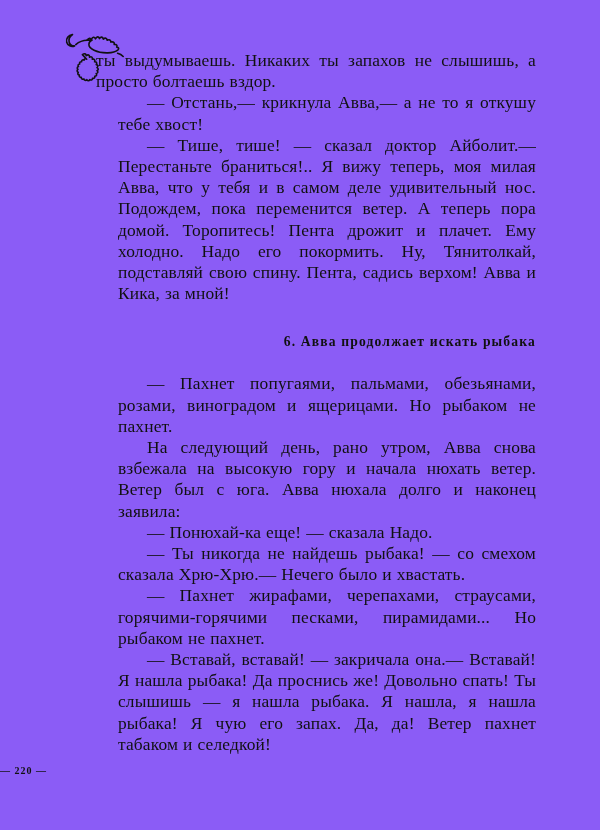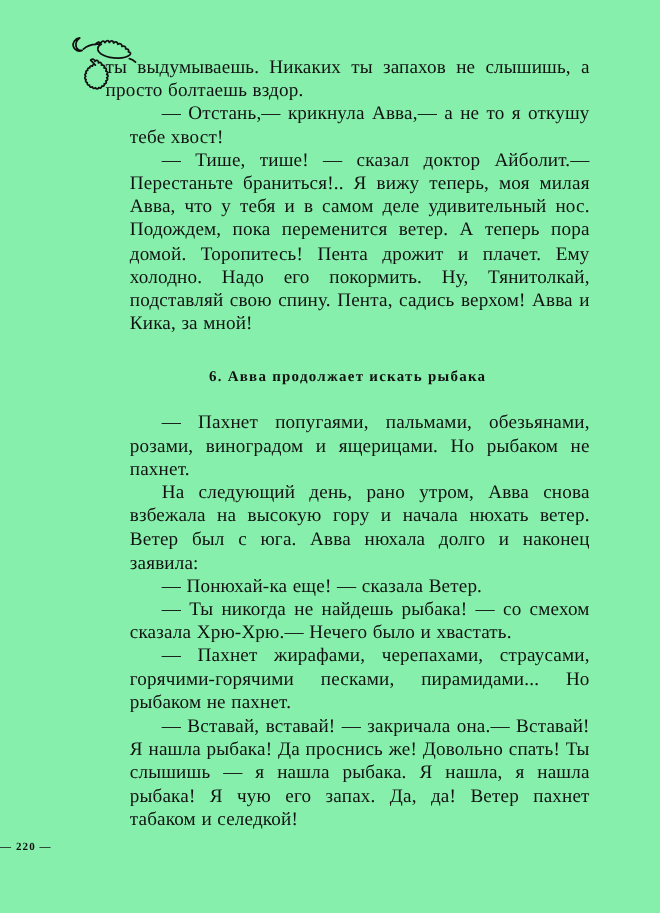--- a/index.html
+++ b/index.html
@@ -14,21 +14,21 @@
     position: relative;
     overflow: hidden;
     font-family: "Liberation Serif", "DejaVu Serif", serif;
     color: #111111;
     -webkit-font-smoothing: antialiased;
   }
 
   .page {
     position: absolute;
     inset: 0;
-    background: #86efac;
+    background: #8b5cf6;
     padding-left: 40px;
   }
 
   
   .ornament {
     position: absolute;
     left: 60px;
     top: 26px;
     width: 66px;
     height: 62px;
@@ -57,21 +57,21 @@
   p.para.indent { text-indent: 29px; margin-left: 22px; }
 
   
   p.para.cont { text-indent: 0; }
 
   
   h2.section-heading {
     margin: 0;
     font-size: 13.6px;
     font-weight: bold;
-    text-align: center;
+    text-align: right;
     letter-spacing: 1.15px;
     line-height: 20px;
     padding-top: 28px;
     padding-bottom: 21px;
   }
 
   
   .folio {
     position: absolute;
     left: 0;
@@ -110,21 +110,21 @@
     <p class="para indent">— Отстань,— крикнула Авва,— а не то я откушу тебе хвост!</p>
 
     <p class="para indent">— Тише, тише! — сказал доктор Айболит.— Перестаньте браниться!.. Я вижу теперь, моя милая Авва, что у тебя и в самом деле удивительный нос. Подождем, пока переменится ветер. А теперь пора домой. Торопитесь! Пента дрожит и плачет. Ему холодно. Надо его покормить. Ну, Тянитолкай, подставляй свою спину. Пента, садись верхом! Авва и Кика, за мной!</p>
 
     <h2 class="section-heading">6. Авва продолжает искать рыбака</h2>
 
     <p class="para indent">— Пахнет попугаями, пальмами, обезьянами, розами, виноградом и ящерицами. Но рыбаком не пахнет.</p>
 
     <p class="para indent">На следующий день, рано утром, Авва снова взбежала на высокую гору и начала нюхать ветер. Ветер был с юга. Авва нюхала долго и наконец заявила:</p>
 
-    <p class="para indent">— Понюхай-ка еще! — сказала Ветер.</p>
+    <p class="para indent">— Понюхай-ка еще! — сказала Надо.</p>
 
     <p class="para indent">— Ты никогда не найдешь рыбака! — со смехом сказала Хрю-Хрю.— Нечего было и хвастать.</p>
 
     <p class="para indent">— Пахнет жирафами, черепахами, страусами, горячими-горячими песками, пирамидами... Но рыбаком не пахнет.</p>
 
 
     <p class="para indent">— Вставай, вставай! — закричала она.— Вставай! Я нашла рыбака! Да проснись же! Довольно спать! Ты слышишь — я нашла рыбака. Я нашла, я нашла рыбака! Я чую его запах. Да, да! Ветер пахнет табаком и селедкой!</p>
 
   </div>
 

